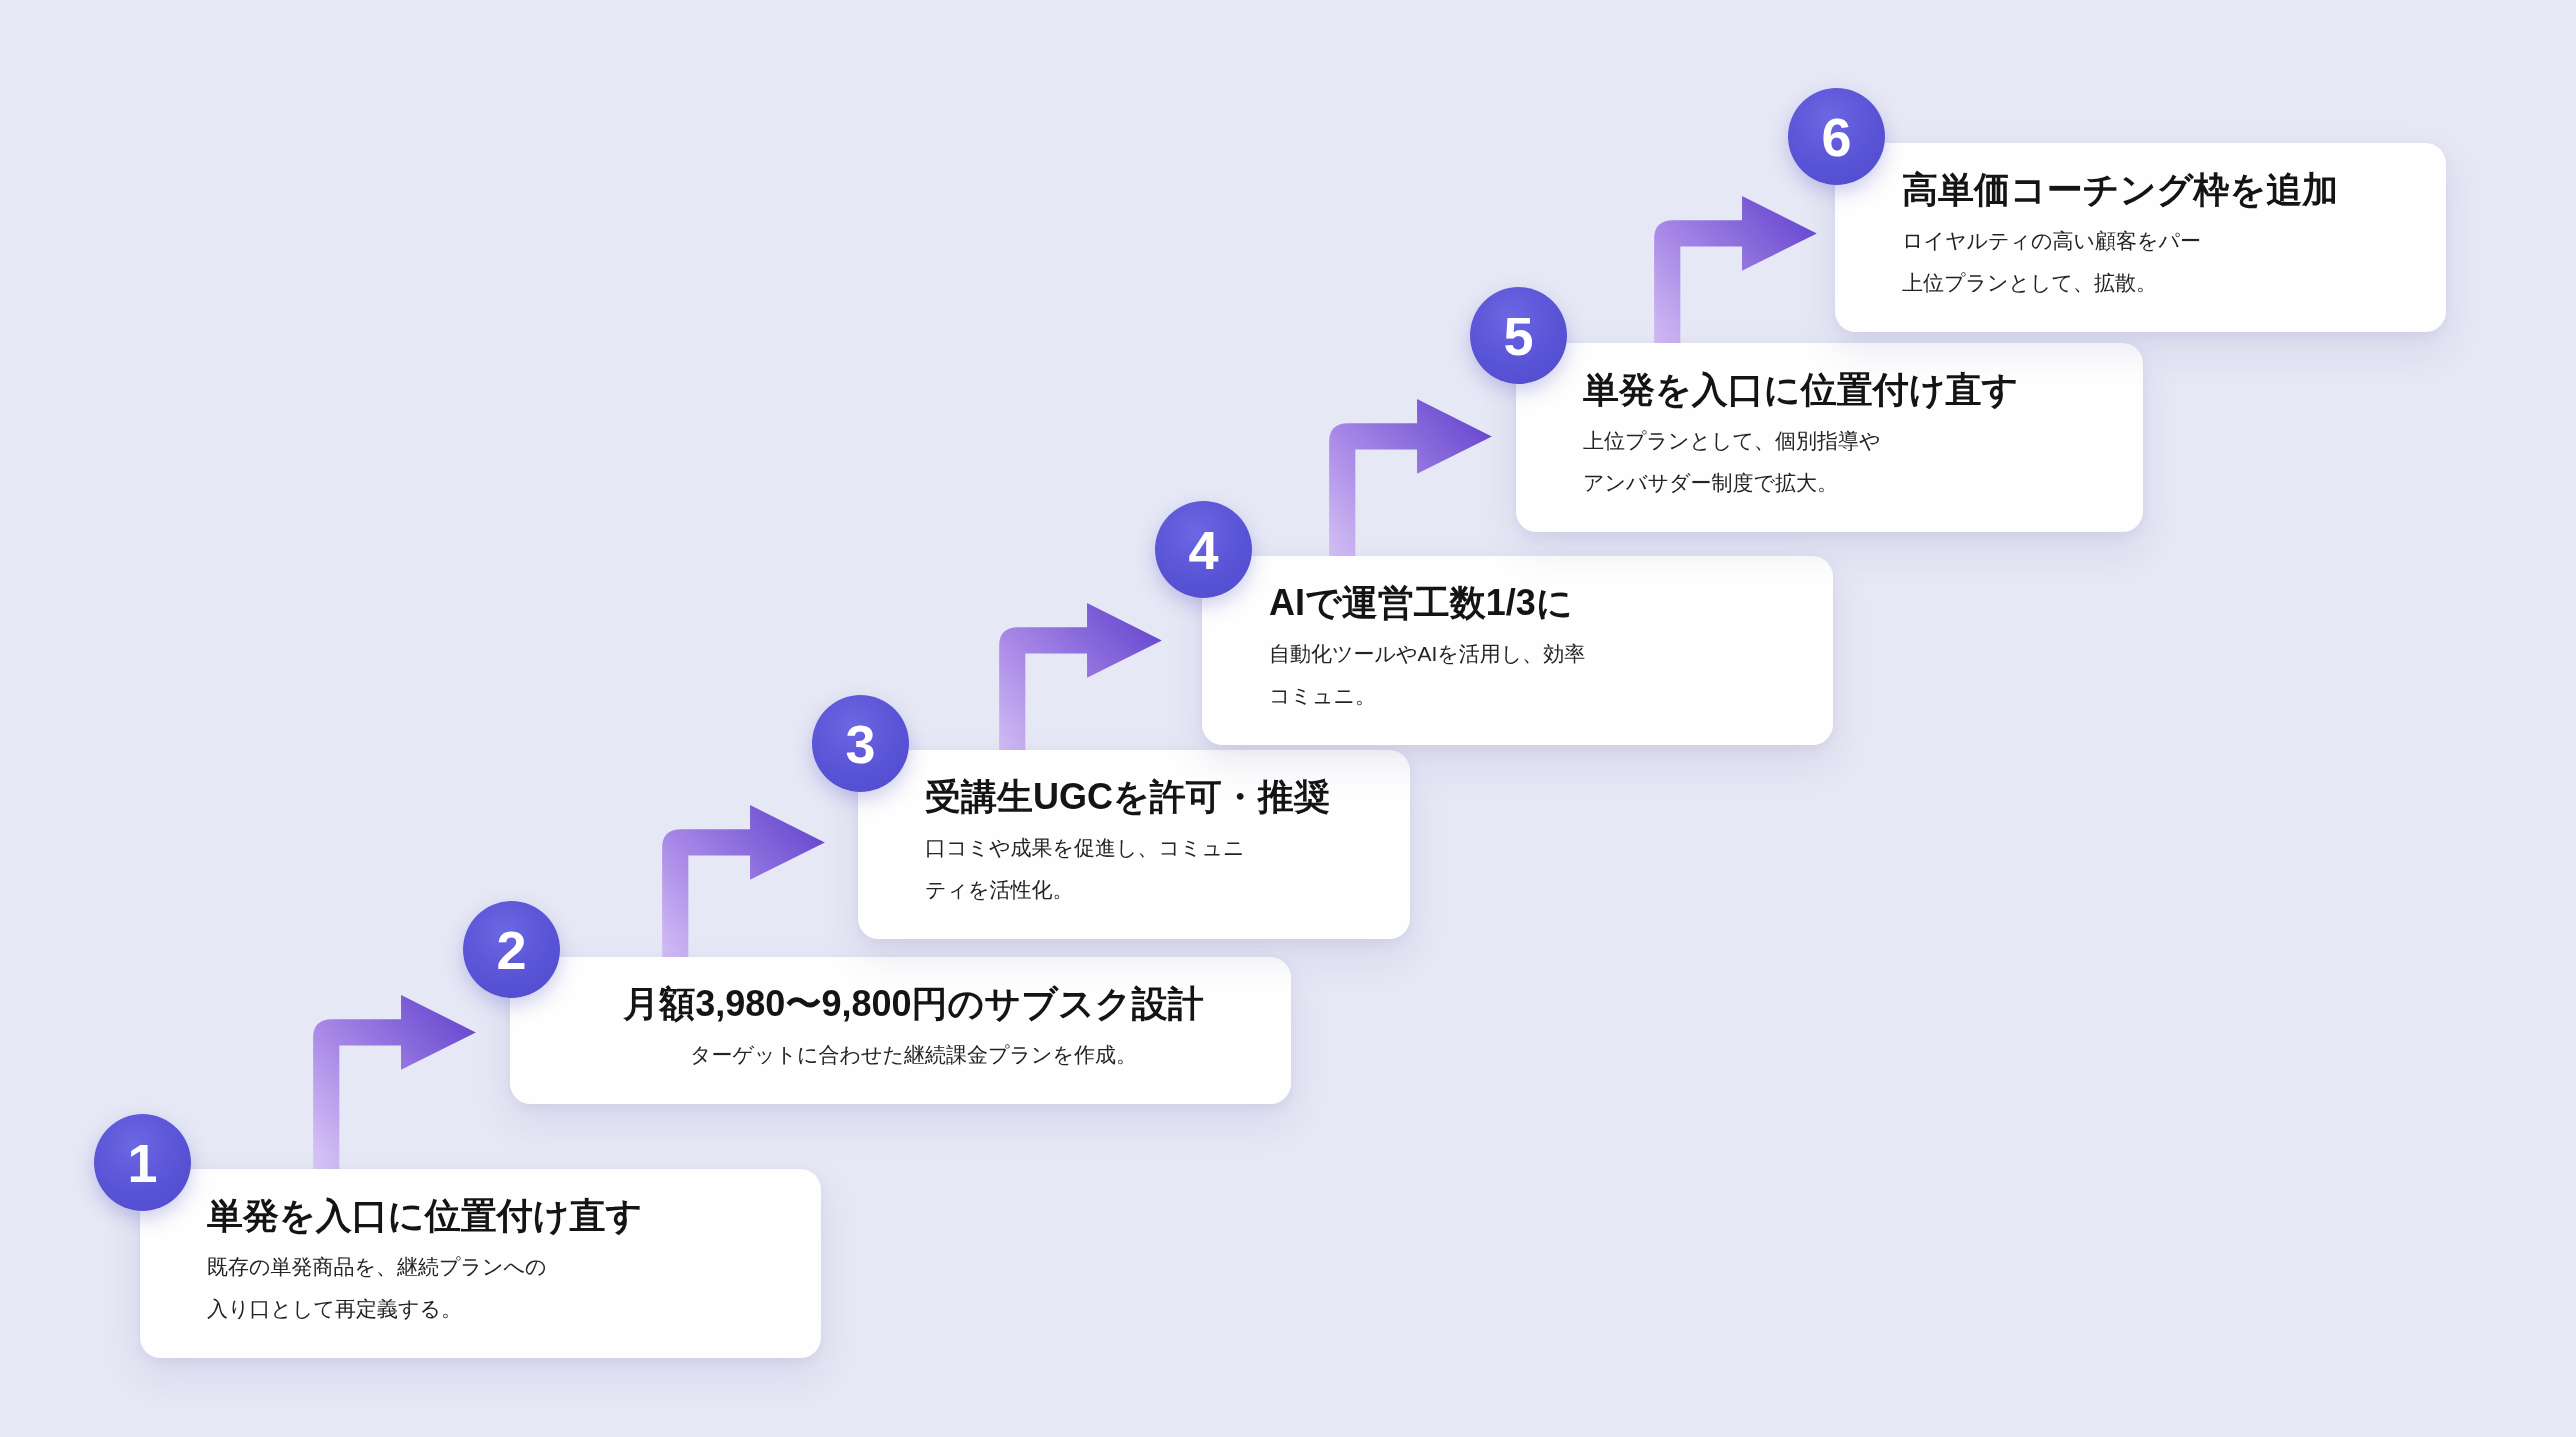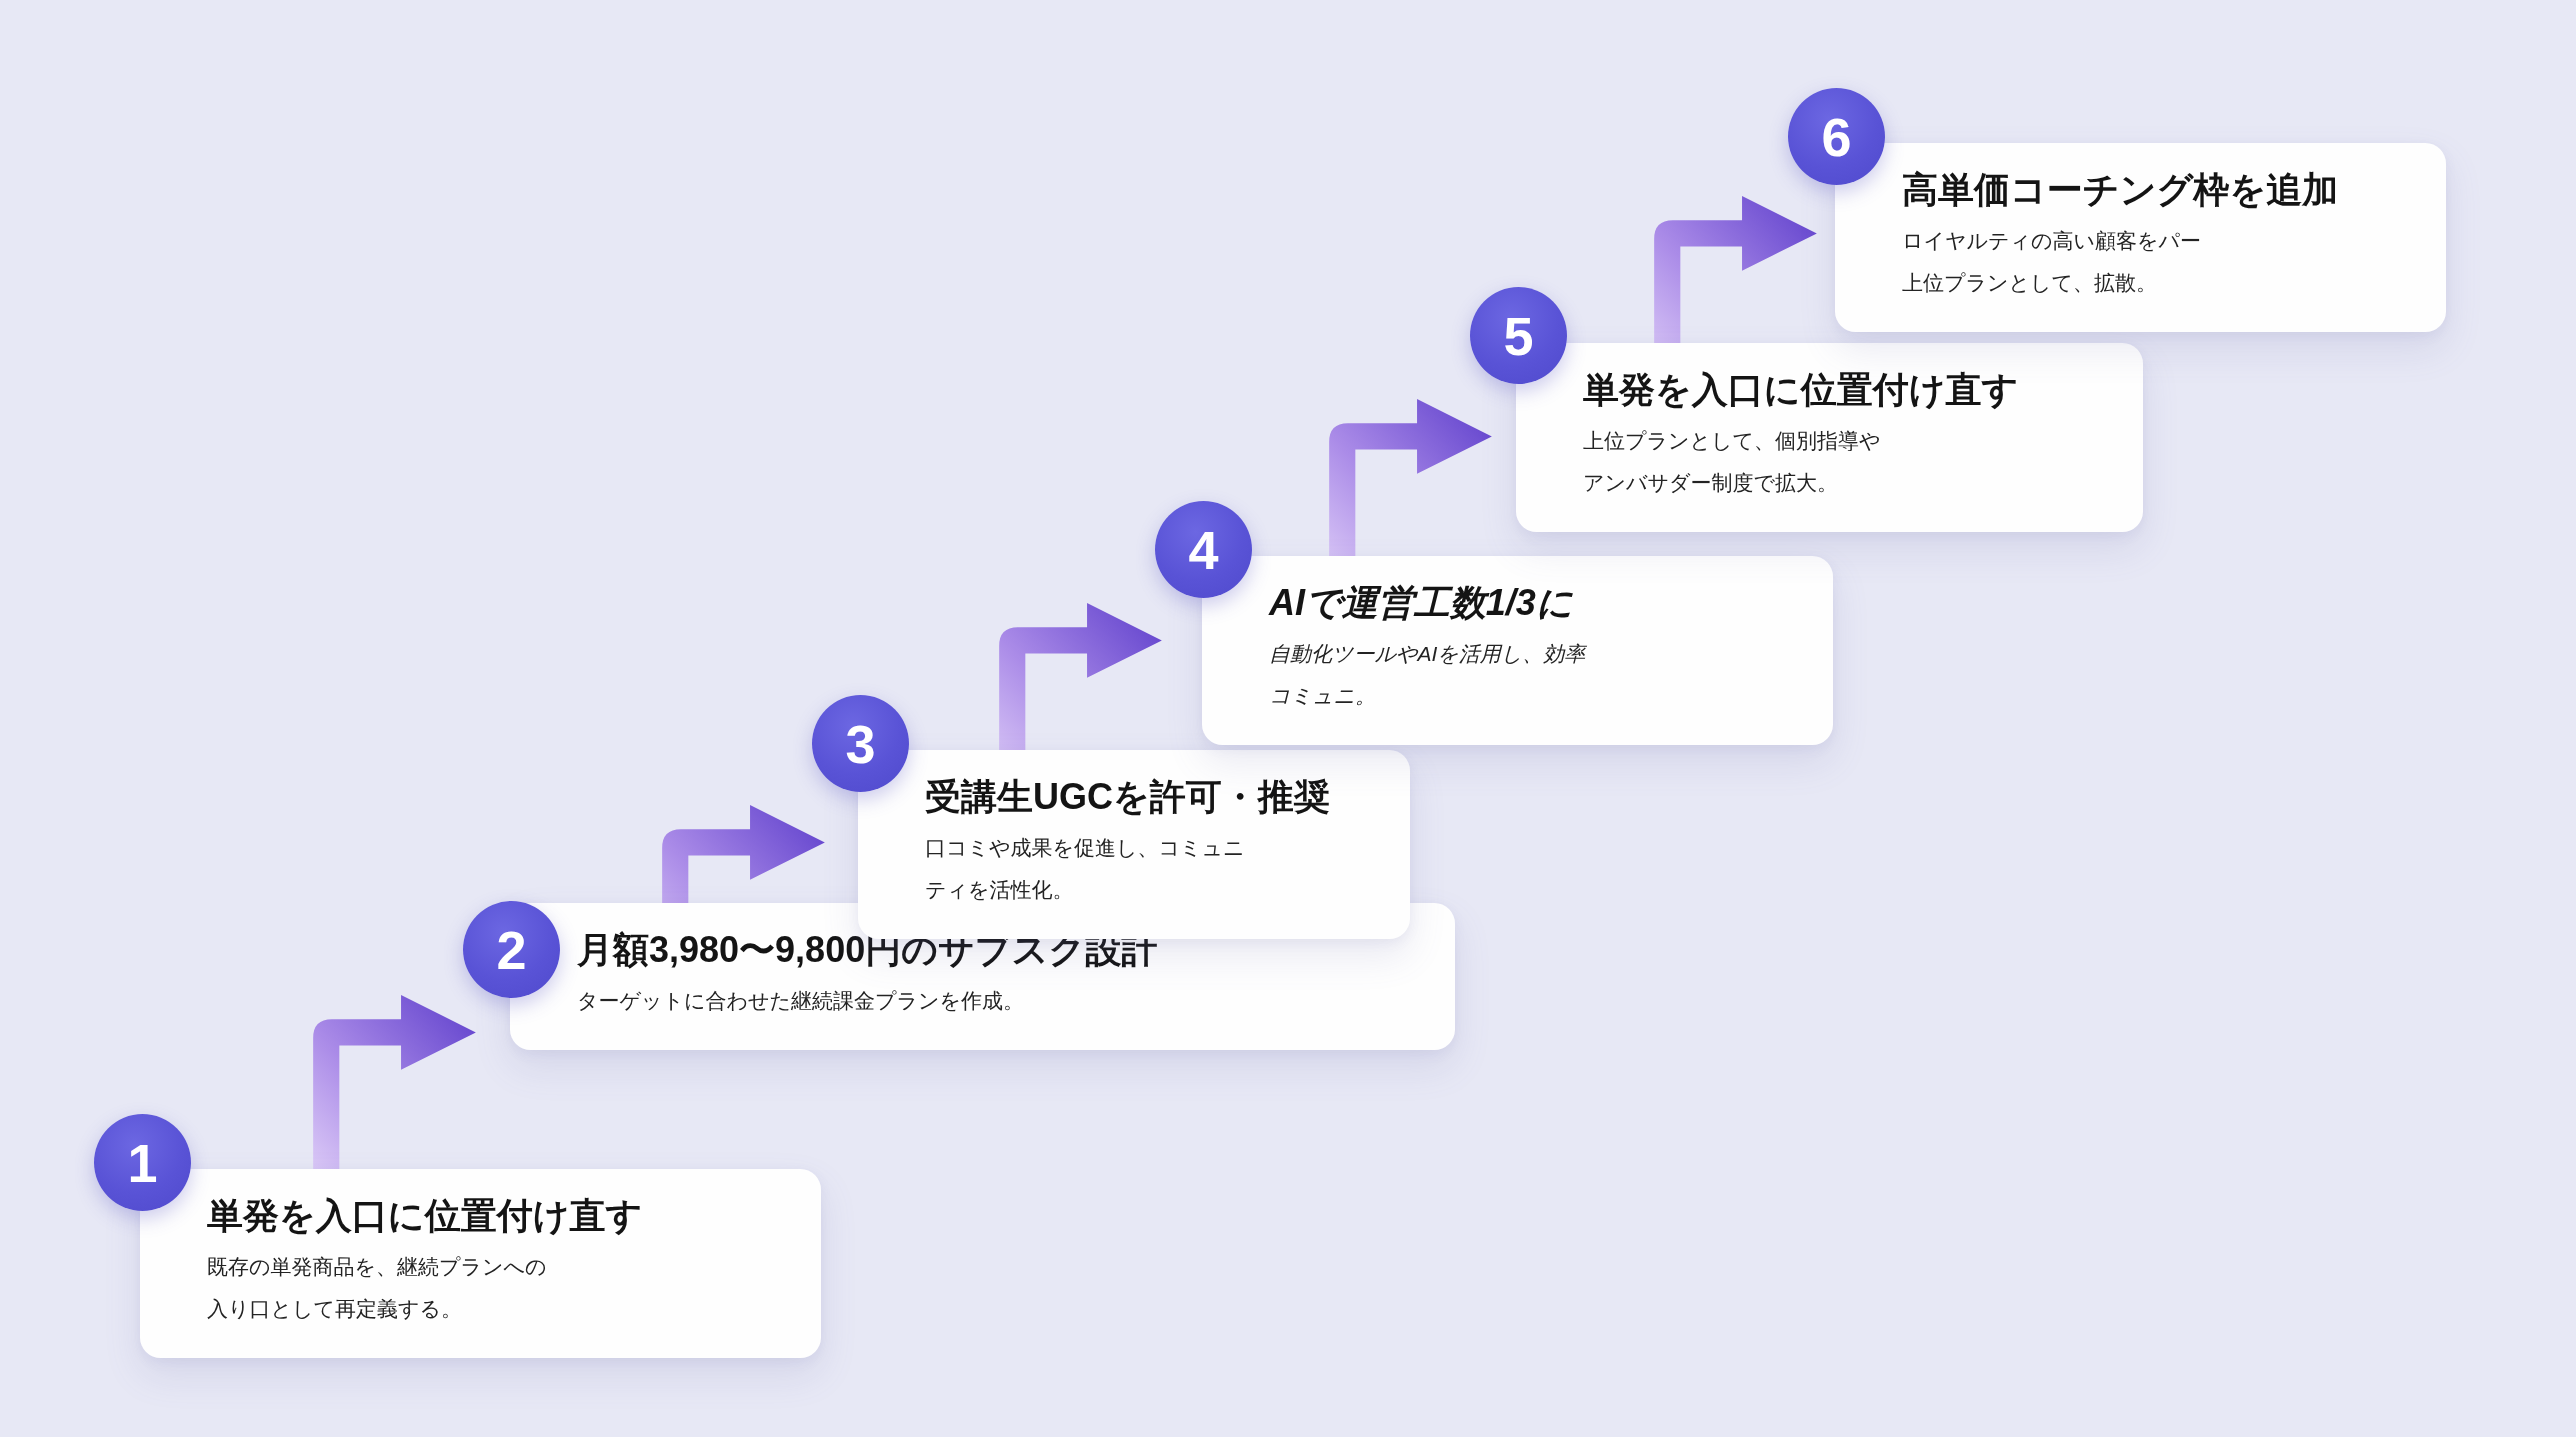--- a/index.html
+++ b/index.html
@@ -36,23 +36,23 @@
   }
   .card .dline {
     font-size: 21px;
     color: #232323;
     line-height: 42px;
     white-space: nowrap;
   }
   .card .dline:empty { display: none; }
 
   .card.s1 { left: 140px;  top: 1169px; width: 681px; }
-  .card.s2 { left: 510px;  top: 903px; width: 945px; }
+  .card.s2 { left: 510px;  top: 957px; width: 781px; text-align: center; }
   .card.s3 { left: 858px;  top: 750px;  width: 552px; }
-  .card.s4 { left: 1202px; top: 556px;  width: 631px; font-style: italic; }
+  .card.s4 { left: 1202px; top: 556px;  width: 631px; }
   .card.s5 { left: 1516px; top: 343px;  width: 627px; }
   .card.s6 { left: 1835px; top: 143px;  width: 611px; }
 
   
   .circle {
     position: absolute;
     width: 97px;
     height: 97px;
     border-radius: 50%;
     background: radial-gradient(circle at 42% 32%, #6c67e2 0%, #5953d6 55%, #4f49cc 100%);

